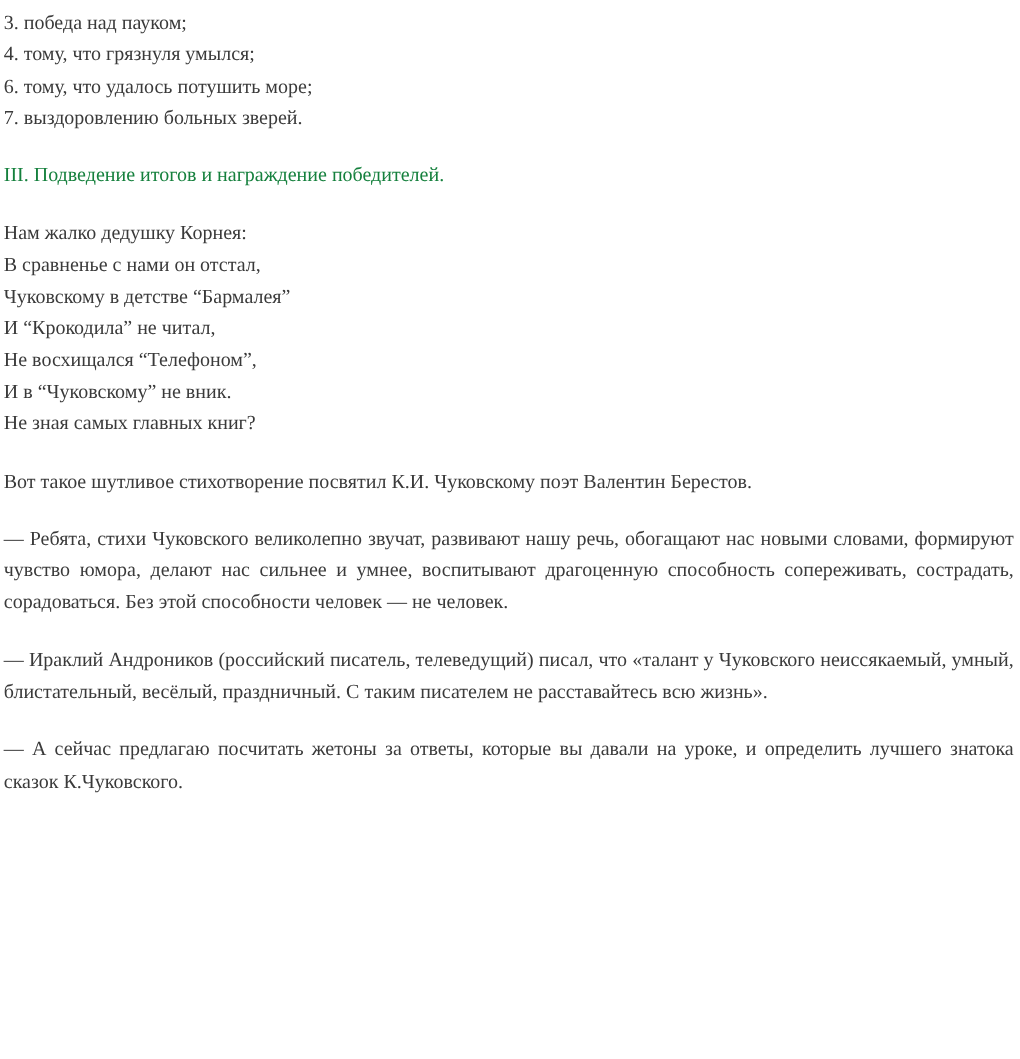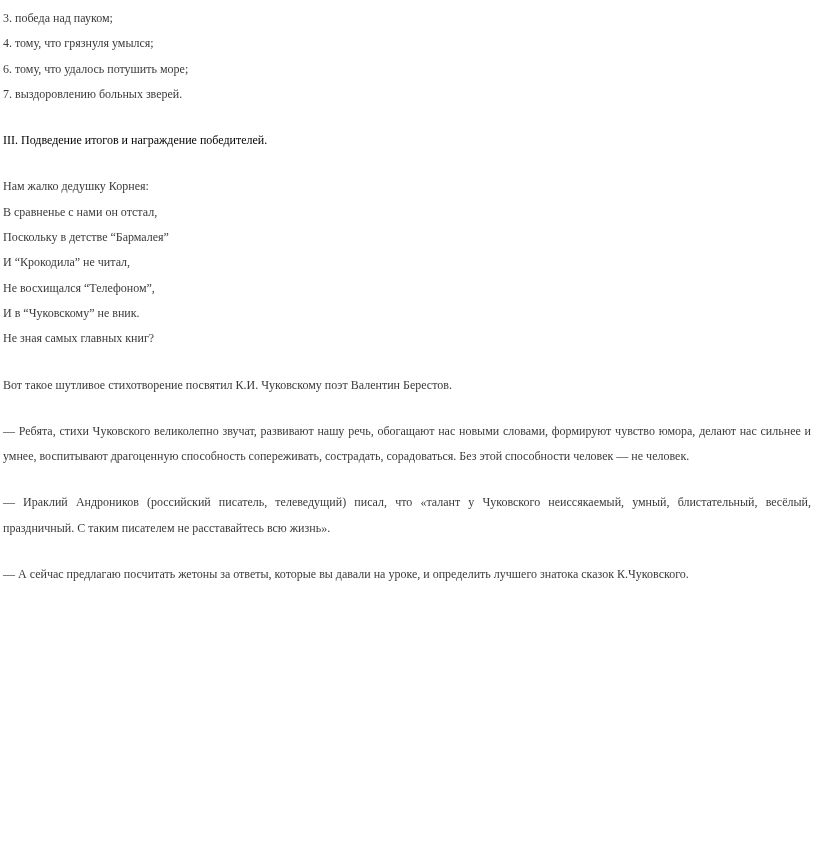--- a/index.html
+++ b/index.html
@@ -8,49 +8,49 @@
     background: #ffffff;
   }
   .page {
     width: 816px;
     height: 847px;
     box-sizing: border-box;
     padding: 6px 5px 0 3px;
     overflow: hidden;
     background: #ffffff;
     font-family: "Liberation Serif", "DejaVu Serif", serif;
-    font-size: 12px;
+    font-size: 16px;
     line-height: 25.3px;
     color: #3a3a3a;
   }
   .block { margin: 0 0 21px 0; }
   .block:last-child { margin-bottom: 0; }
   .line { white-space: nowrap; }
-  .heading { color: #000000; }
+  .heading { color: #15803d; }
   .para { margin: 0 0 21px 0; }
   .para.justify { text-align: justify; }
 </style>
 </head>
 <body>
 
 <div class="page">
 
   <div class="block">
     <div class="line">3. победа над пауком;</div>
     <div class="line">4. тому, что грязнуля умылся;</div>
     <div class="line">6. тому, что удалось потушить море;</div>
     <div class="line">7. выздоровлению больных зверей.</div>
   </div>
 
   <div class="block heading line">III. Подведение итогов и награждение победителей.</div>
 
   <div class="block">
     <div class="line">Нам жалко дедушку Корнея:</div>
     <div class="line">В сравненье с нами он отстал,</div>
-    <div class="line">Поскольку в детстве “Бармалея”</div>
+    <div class="line">Чуковскому в детстве “Бармалея”</div>
     <div class="line">И “Крокодила” не читал,</div>
     <div class="line">Не восхищался “Телефоном”,</div>
     <div class="line">И в “Чуковскому” не вник.</div>
     <div class="line">Не зная самых главных книг?</div>
   </div>
 
   <p class="para">Вот такое шутливое стихотворение посвятил К.И. Чуковскому поэт Валентин Берестов.</p>
 
   <p class="para justify">— Ребята, стихи Чуковского великолепно звучат, развивают нашу речь, обогащают нас новыми словами, формируют чувство юмора, делают нас сильнее и умнее, воспитывают драгоценную способность сопереживать, сострадать, сорадоваться. Без этой способности человек — не человек.</p>
 

